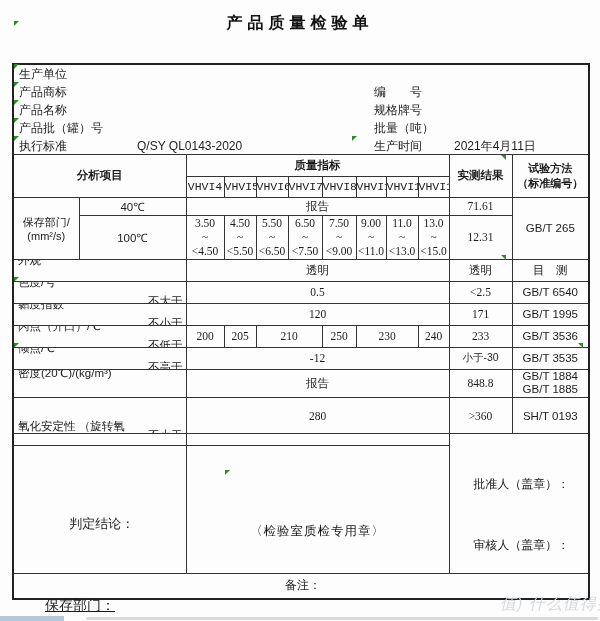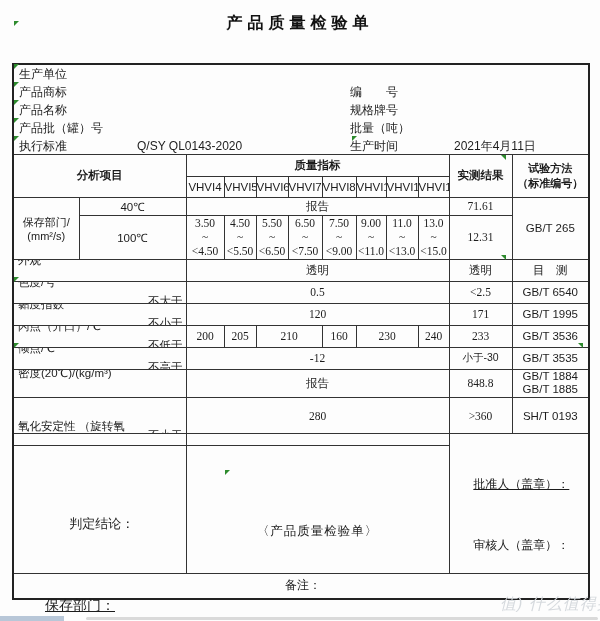--- a/index.html
+++ b/index.html
@@ -8,42 +8,42 @@
   body{ font-family:"Liberation Sans",sans-serif; background:#fff; color:#1c1c1c; position:relative; overflow:hidden; }
   .sheet{ position:relative; width:600px; height:621px; background:#fdfdfd; }
   .title{ position:absolute; top:13px; left:0; width:600px; text-align:center;
           font-size:16px; font-weight:bold; letter-spacing:5px; color:#111; }
   table.main{ position:absolute; left:12px; top:63px; width:576px; border-collapse:collapse; table-layout:fixed; }
   table.main{ border:2px solid #222; }
   table.main td{ border:1px solid var(--border); padding:0; font-size:11.5px; text-align:center; vertical-align:middle; overflow:hidden; }
   td.info-block{ height:90px; vertical-align:top; text-align:left; position:relative; }
   .info-line{ position:absolute; left:0; width:100%; height:18px; line-height:18px; font-size:12px; }
   .info-line .lbl{ position:absolute; left:5px; }
-  .info-line .mid{ position:absolute; left:336px;text-align:right; }
+  .info-line .mid{ position:absolute; left:360px;text-align:right; }
   .info-line .val{ position:absolute; left:123px; font-size:12px; }
   .info-line .date{ position:absolute; left:440px; }
   .hdr{ font-size:12px;font-weight:bold; }
-  .grade{ font-family:Liberation Sans, sans-serif; font-size:8px; letter-spacing:0; }
+  .grade{ font-family:Liberation Mono, monospace; font-size:8px; letter-spacing:0; }
   .pre{ white-space:pre-line; }
   .range{ font-size:9px; line-height:1.25; font-family:"Liberation Serif",serif; }
   .num{ font-size:10.5px; font-family:"Liberation Serif",serif; }
   .num-sm{ font-size:9px; font-family:"Liberation Serif",serif; }
   .method{ font-size:11px; }
   .lq{ position:relative; height:100%; }
   .lq .l{ position:absolute; left:4px; bottom:2px; font-size:11.5px; white-space:nowrap; }
   .lq .q{ position:absolute; right:3px; top:2px; font-size:11.5px; }
   .lq2 .l{ bottom:auto; top:2px; text-align:left; white-space:normal; line-height:1.45; width:118px; }
   .lq2 .q{ top:12px; }
   .flash{ font-size:10px; font-family:"Liberation Serif",serif; }
   td.judge{ vertical-align:top; text-align:left; }
   .judge-label{ padding:5px 0 0 4px; font-size:13px;margin-top:24px; }
   td.sealcell{ vertical-align:top; position:relative; }
   .seal-text{ margin-top:44px; font-size:12.5px; letter-spacing:1px; }
   td.approve{ vertical-align:top; text-align:left; }
-  .approve-line{ padding:22px 0 0 5px; font-size:12px;text-decoration:underline; }
+  .approve-line{ padding:22px 0 0 5px; font-size:12px; }
   .review-line{ padding:44px 0 0 5px; font-size:12px; }
   td.remark{ text-align:left;margin-left:8px; }
   .remark-label{ padding-left:4px; font-size:12px; }
   .pf-dept{ position:absolute; left:45px; top:597px; font-size:14px;text-decoration:underline; }
   .pf-period{ position:absolute; left:419px; top:597px; font-size:12px;margin-top:36px; }
   .watermark{ position:absolute; left:500px; top:594px; font-size:16px; color:var(--wm); letter-spacing:1px; font-style:italic; white-space:nowrap; }
   .tri-l{ position:absolute; width:0; height:0; border-top:5px solid var(--green); border-right:5px solid transparent; }
   .tri-r{ position:absolute; width:0; height:0; border-top:5px solid var(--green); border-left:5px solid transparent; }
   .strip-blue{ position:absolute; left:0; top:616px; width:64px; height:5px; background:#b8c7d8; }
   .strip-gray{ position:absolute; left:86px; top:617px; width:512px; height:3px; background:#dadada; border-radius:2px; }
@@ -191,21 +191,21 @@
     <tr style="height:22px">
       <td colspan="2">
             <div class="lq">
               <span class="l">闪点（开口）/℃</span>
               <span class="q">不低于</span>
             </div>
           </td>
       <td class="flash">200</td>
       <td class="flash">205</td>
       <td colspan="2" class="flash">210</td>
-      <td class="flash">160</td>
+      <td class="flash">250</td>
       <td colspan="2" class="flash">230</td>
       <td class="flash">240</td>
       <td class="num">233</td>
       <td class="method">GB/T 3536</td>
     </tr>
 
     <tr style="height:22px">
       <td colspan="2">
             <div class="lq">
               <span class="l">倾点/℃</span>
@@ -249,21 +249,21 @@
         <div class="review-line">审核人（盖章）：</div>
       </td>
     </tr>
 
     <tr style="height:128px">
       <td colspan="2" class="judge">
         <div class="judge-label">判定结论：</div>
       </td>
       <td colspan="8" class="sealcell">
         <div class="tri-l" style="left:38px; top:24px;"></div>
-        <div class="seal-text">〈产品质量检验单〉</div>
+        <div class="seal-text">〈检验室质检专用章〉</div>
       </td>
     </tr>
 
     <tr style="height:25px">
       <td colspan="12" class="remark">
         <span class="remark-label">备注：</span>
       </td>
     </tr>
   </tbody>
     </table>

